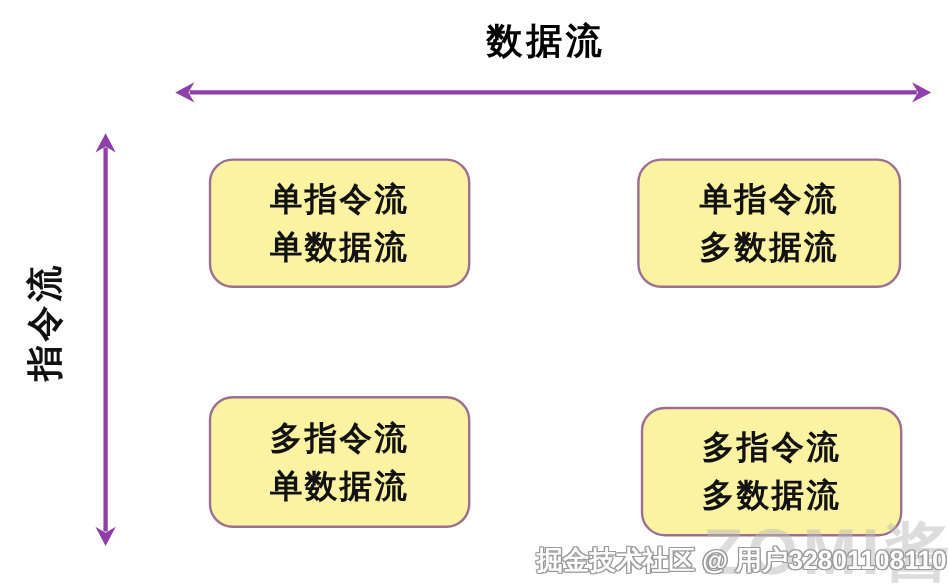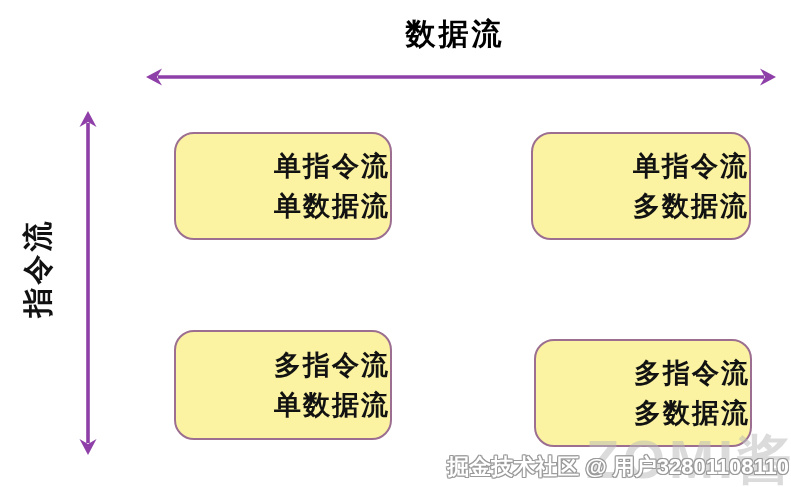--- a/index.html
+++ b/index.html
@@ -30,21 +30,21 @@
     transform:translate(-50%,-50%) rotate(-90deg);
     font-size:30px;font-weight:700;color:#111;
     letter-spacing:3px;white-space:nowrap;
   }
   .qbox{
     position:absolute;
     background:var(--boxFill);
     border:2px solid var(--boxBorder);
     border-radius:20px;
     display:flex;flex-direction:column;
-    align-items:flex-end;justify-content:center;
+    align-items:center;justify-content:center;
     font-size:27px;font-weight:700;color:#121212;
     line-height:1.5;letter-spacing:2px;
     box-sizing:border-box;
   }
   .qbox-tl{left:174px;top:132px;width:218px;height:108px;}
   .qbox-tr{left:531px;top:132px;width:220px;height:108px;}
   .qbox-bl{left:174px;top:330px;width:218px;height:110px;}
   .qbox-br{left:534px;top:339px;width:218px;height:108px;}
   .ghost{
     position:absolute;right:-4px;bottom:-10px;

